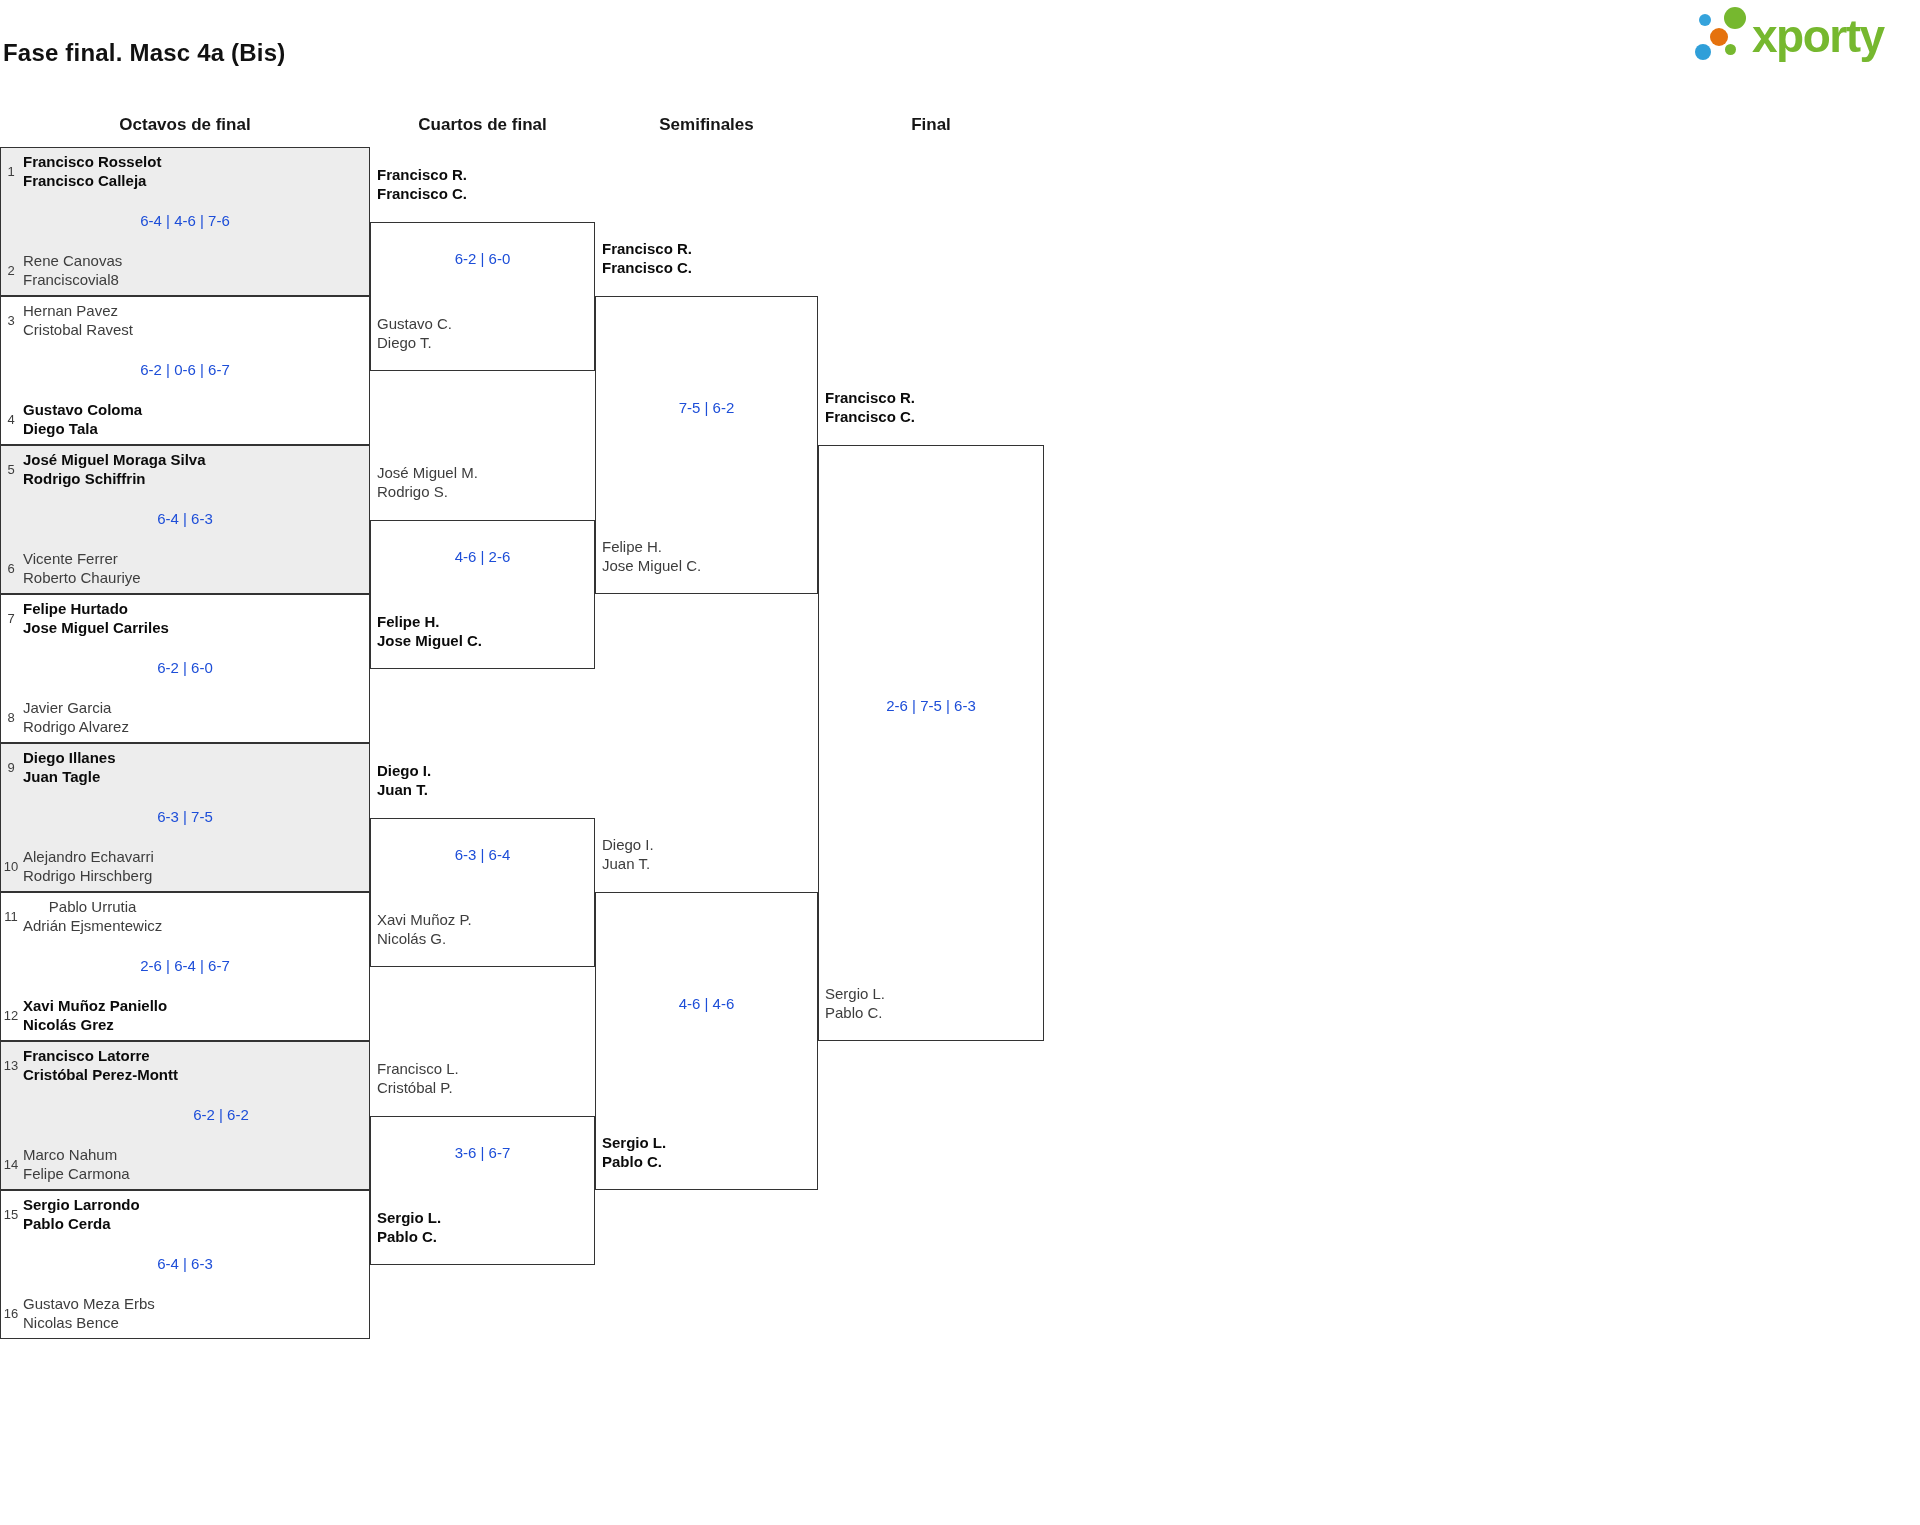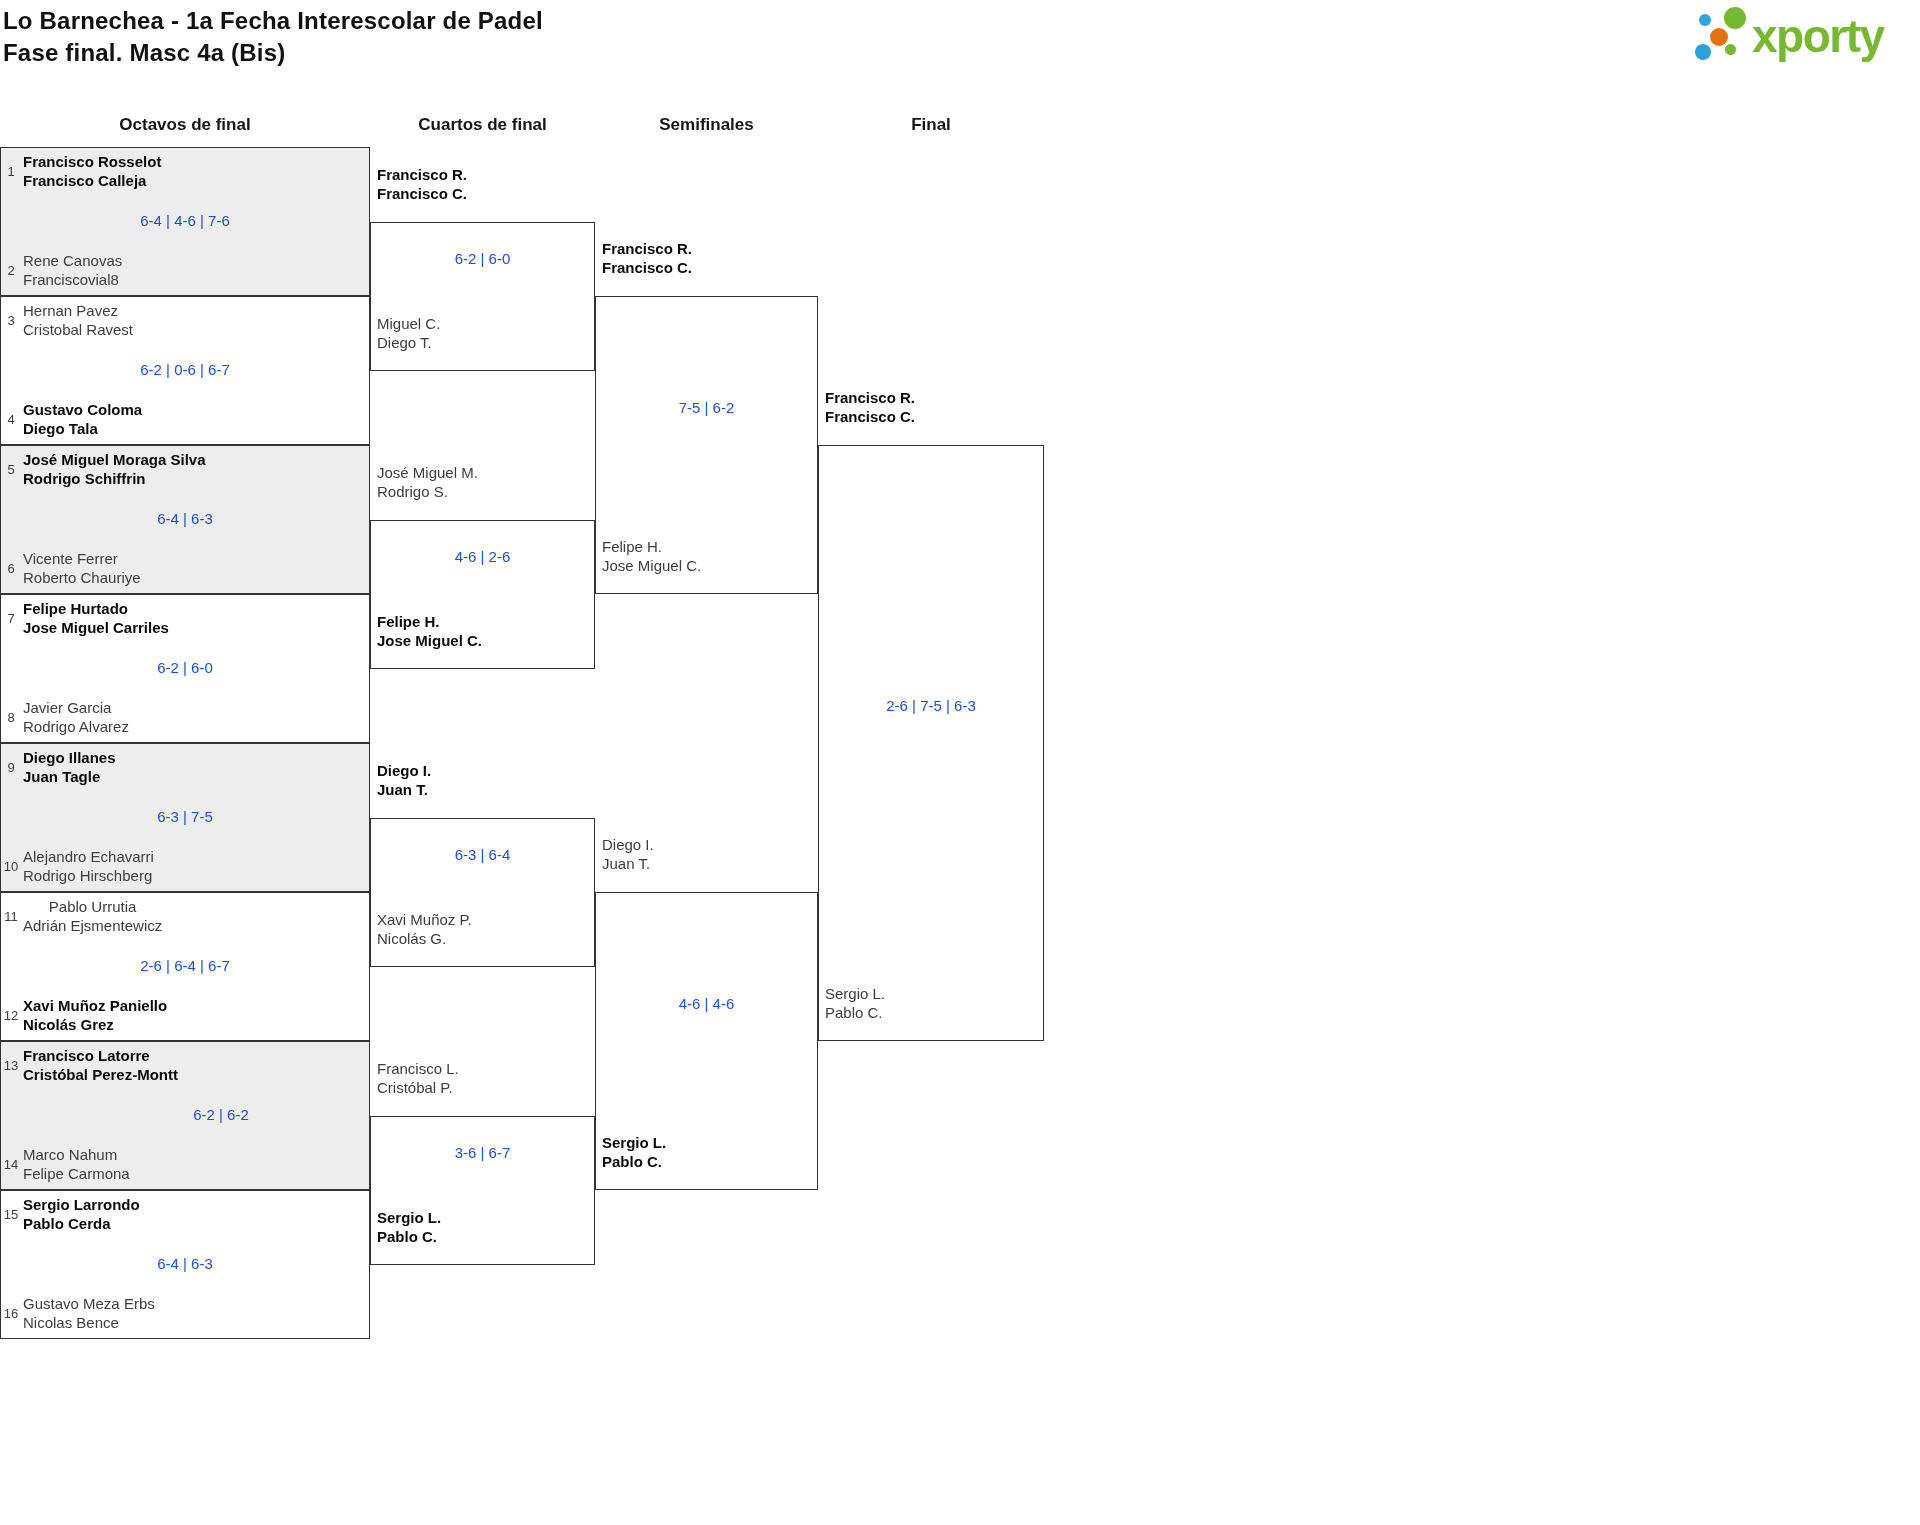--- a/index.html
+++ b/index.html
@@ -46,21 +46,20 @@
   .logo-text {
     position:absolute; left:62px; top:6px; font-size:46px; font-weight:700;
     color:#76b82f; letter-spacing:-1.5px; line-height:52px;
   }
 </style>
 </head>
 <body>
 
 <div id="page">
 
-  <div class="page-title">Lo Barnechea - 1a Fecha Interescolar de Padel</div>
   <div class="page-subtitle">Fase final. Masc 4a (Bis)</div>
 
   <div class="logo">
     <span class="dot dot-blue-small"></span>
     <span class="dot dot-green-big"></span>
     <span class="dot dot-orange"></span>
     <span class="dot dot-blue-big"></span>
     <span class="dot dot-green-small"></span>
     <span class="logo-text">xporty</span>
   </div>
@@ -163,21 +162,21 @@
         <div>Nicolas Bence</div>
       </div>
       <div class="score" style="left: 0px; top: 1236px; width: 370px;">6-4 | 6-3</div>
       <div class="round-header" style="left: 370px; width: 225px;">Cuartos de final</div>
       <div class="match-rect" style="left: 370px; top: 203.5px; width: 225px; height: 149px;"></div>
       <div class="team winner" style="left: 377px; top: 146.5px;">
         <div>Francisco R.</div>
         <div>Francisco C.</div>
       </div>
       <div class="team" style="left: 377px; top: 295.5px;">
-        <div>Miguel C.</div>
+        <div>Gustavo C.</div>
         <div>Diego T.</div>
       </div>
       <div class="score" style="left: 370px; top: 231px; width: 225px;">6-2 | 6-0</div>
       <div class="match-rect" style="left: 370px; top: 501.5px; width: 225px; height: 149px;"></div>
       <div class="team" style="left: 377px; top: 444.5px;">
         <div>José Miguel M.</div>
         <div>Rodrigo S.</div>
       </div>
       <div class="team winner" style="left: 377px; top: 593.5px;">
         <div>Felipe H.</div>

